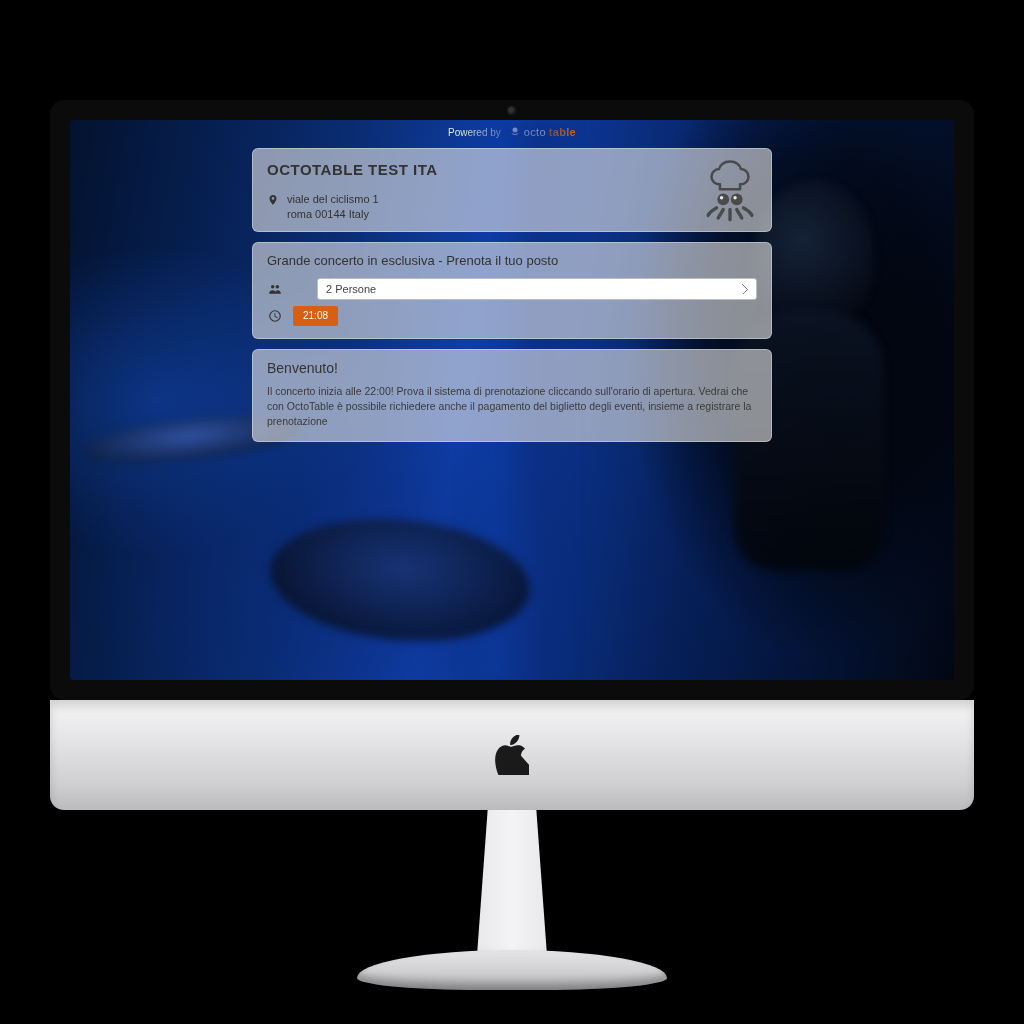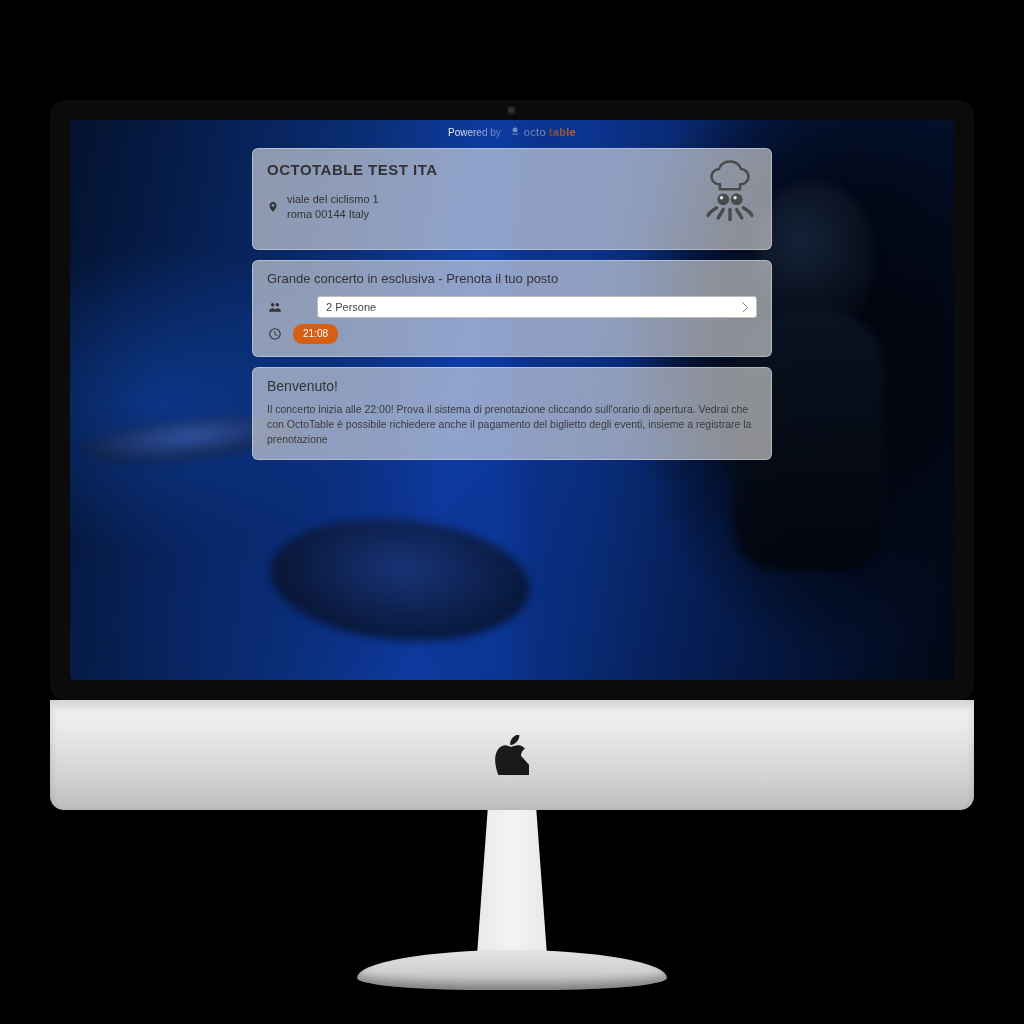--- a/index.html
+++ b/index.html
@@ -88,23 +88,23 @@
     margin: 6px auto 0;
     width: 520px;
     background: rgba(232,232,232,0.60);
     border: 1px solid rgba(255,255,255,0.35);
     border-radius: 6px;
     padding: 10px 14px 12px;
     color: #333;
     backdrop-filter: blur(2px);
   }
   .panel + .panel { margin-top: 10px; }
-  .panel.header { position: relative; padding-top: 12px; padding-bottom: 27px; }
+  .panel.header { position: relative; padding-top: 12px; padding-bottom: 9px; }
   .panel.header h1 { font-size: 15px; font-weight: 600; letter-spacing: 0.5px; color: #333; }
-  .addr { display: flex; align-items: center; gap: 8px; margin-top: 14px; color: #333; font-size: 11px; line-height: 1.35; }
+  .addr { display: flex; align-items: flex-start; gap: 8px; margin-top: 14px; color: #333; font-size: 11px; line-height: 1.35; }
   .addr svg { width: 12px; height: 14px; flex: none; margin-top: 1px; fill: #333; }
 
   .chef-logo { position: absolute; right: 14px; top: 10px; width: 54px; height: 64px; }
 
   .panel h2 { font-size: 13px; font-weight: 500; color: #333; margin-bottom: 10px; }
 
   .row { display: flex; align-items: center; gap: 10px; margin-top: 6px; }
   .row:first-of-type { margin-top: 2px; gap: 34px; }
   .row .ico { width: 16px; flex: none; display: flex; justify-content: center; color: #333; }
   .row .ico svg { width: 14px; height: 14px; fill: currentColor; }
@@ -129,21 +129,21 @@
       linear-gradient(45deg, transparent 3px, #555 3px, #555 4px, transparent 4px) no-repeat 0 0/6px 5px,
       linear-gradient(-45deg, transparent 3px, #555 3px, #555 4px, transparent 4px) no-repeat 0 5px/6px 5px;
     opacity: 0.7;
   }
 
   .time-chip {
     display: inline-flex; align-items: center; justify-content: center;
     height: 20px; padding: 0 10px;
     background: #d65f14;
     color: #fff; font-size: 10px; font-weight: 500;
-    border-radius: 9px;
+    border-radius: 2px;
   }
 
   .panel.welcome h3 { font-size: 14px; font-weight: 500; color: #333; margin-bottom: 8px; }
   .panel.welcome p  { font-size: 10.5px; line-height: 1.45; color: #3b3b3b; }
 </style>
 </head>
 <body>
 
 <div class="imac">
   <div class="stand-neck"></div>

